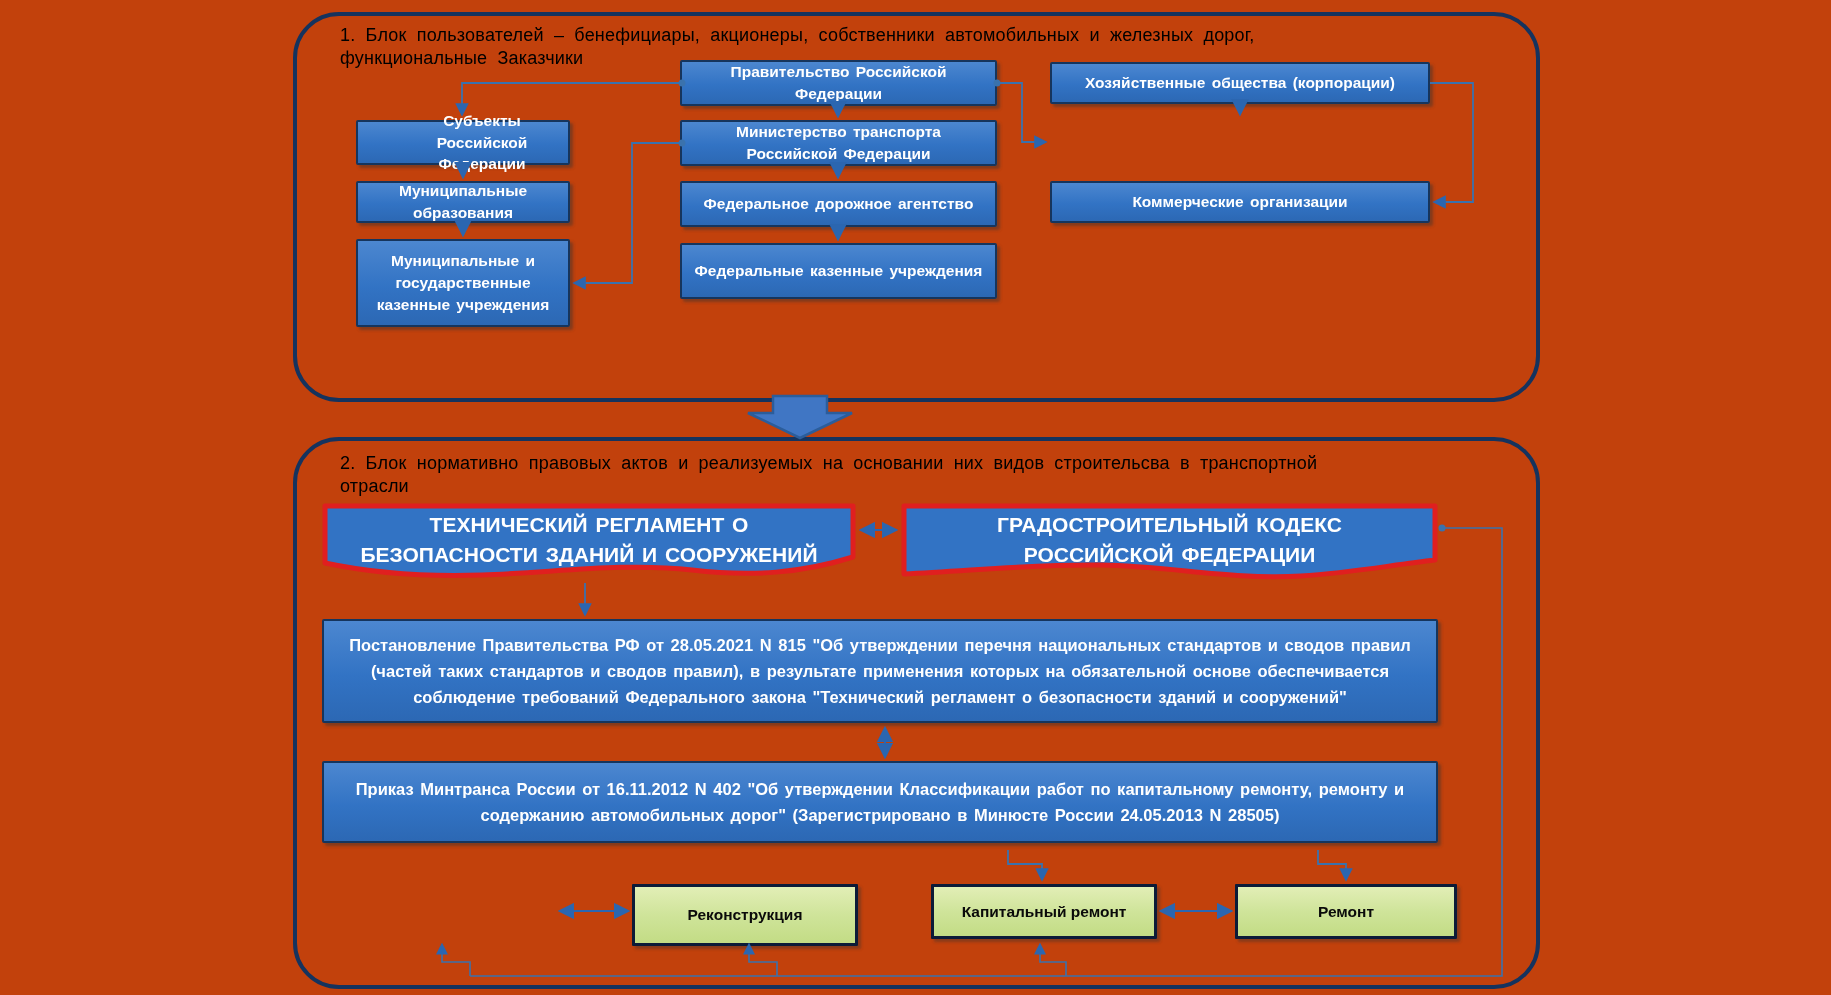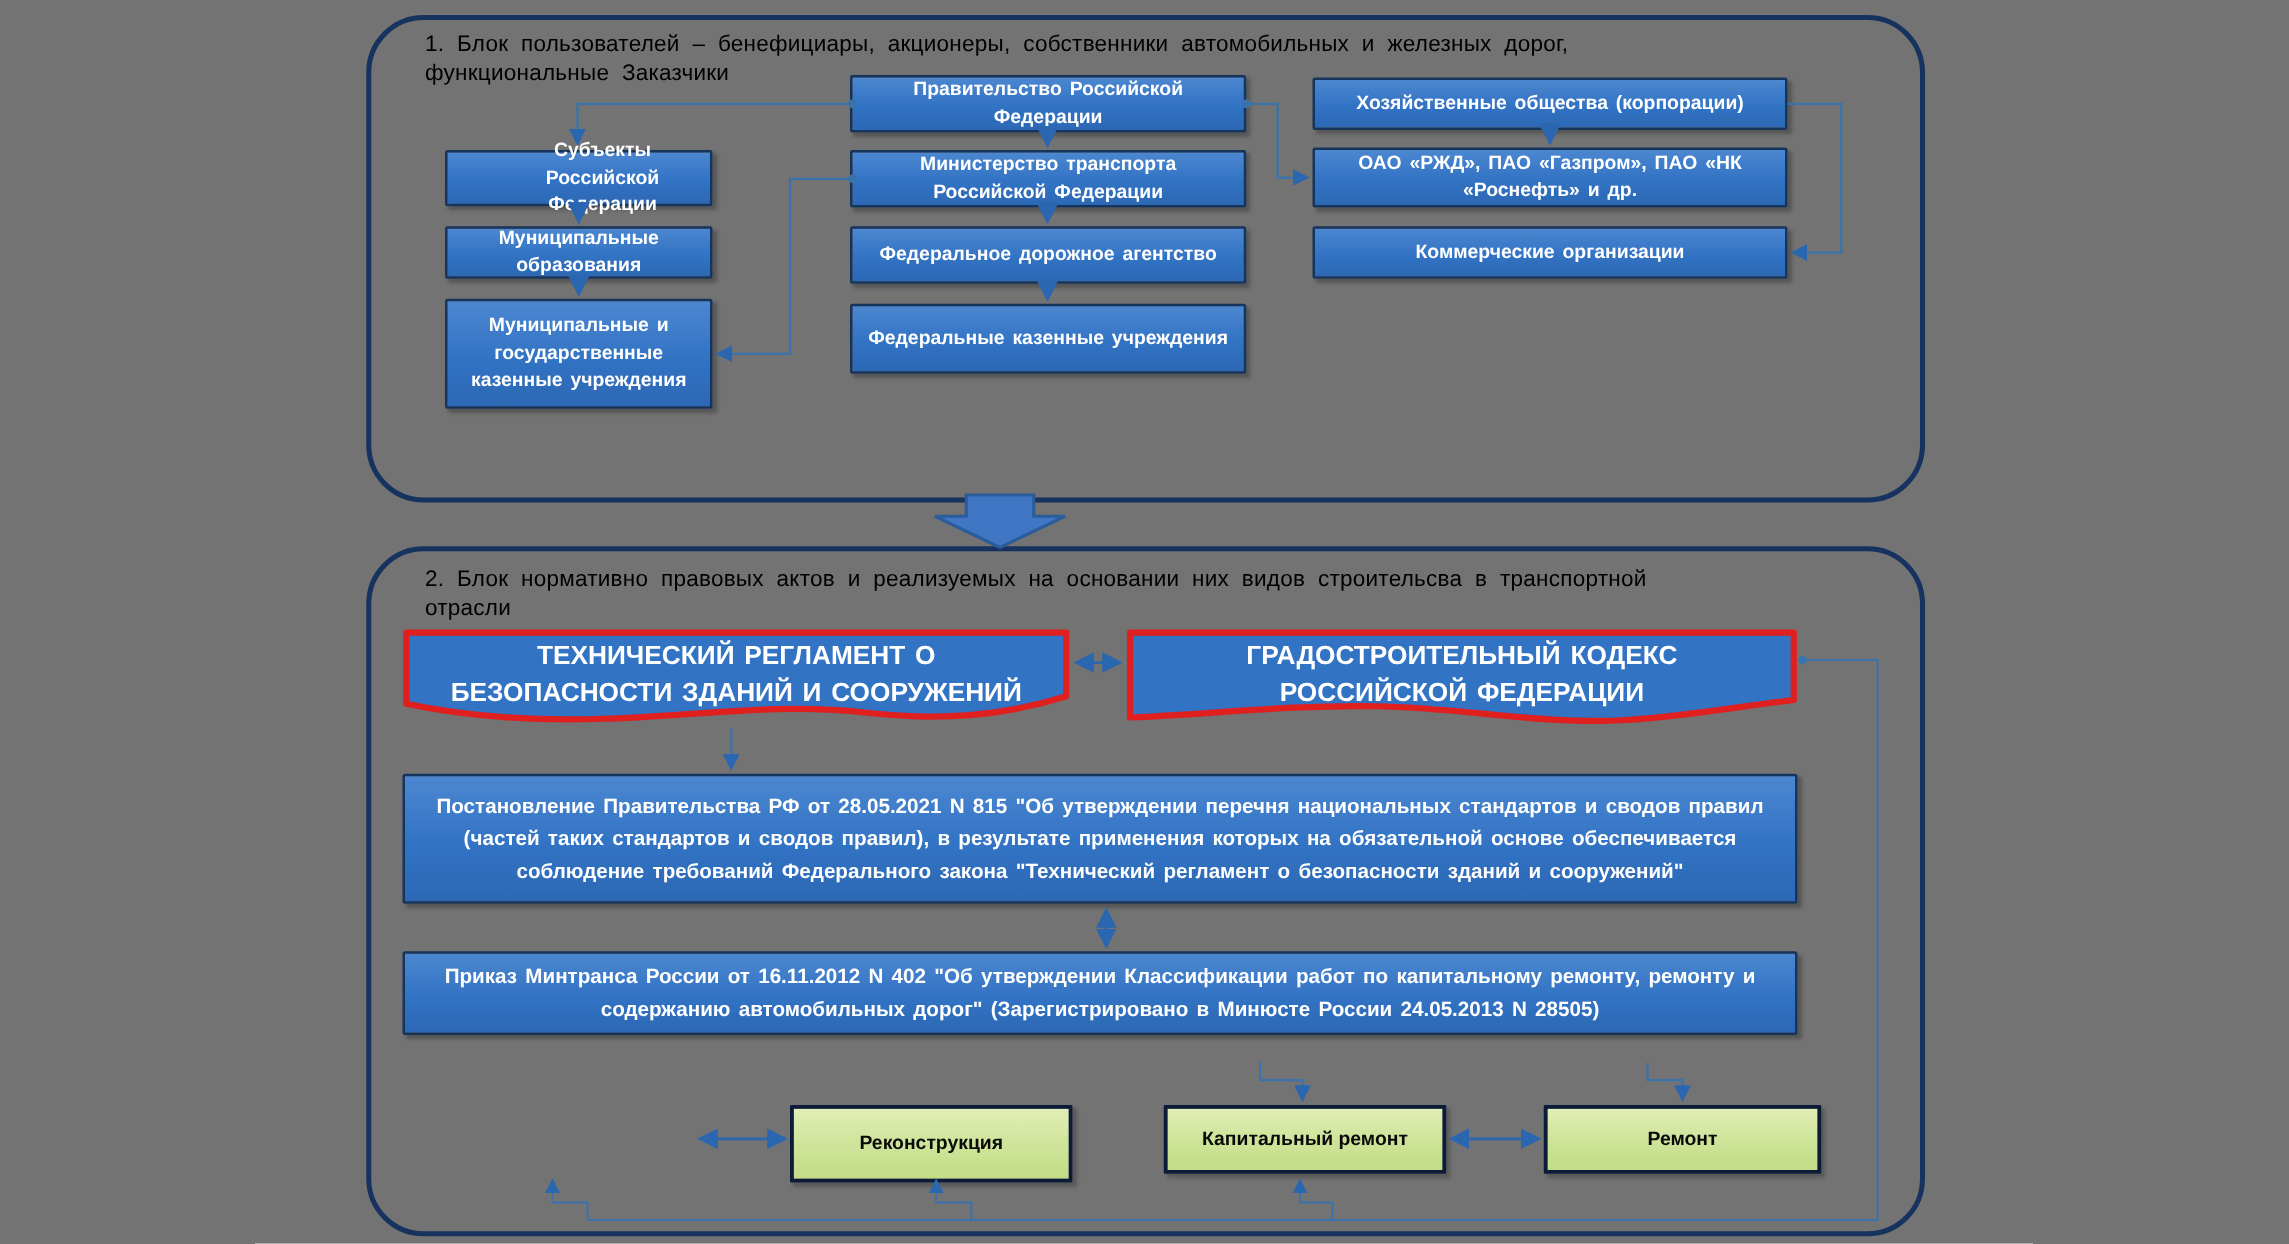--- a/index.html
+++ b/index.html
@@ -1,17 +1,17 @@
 <!DOCTYPE html>
 <html><head>
 <meta charset="utf-8">
 <style>
   html,body { margin:0; padding:0; background:#ffffff; }
   #canvas {
-    position:relative; width:1831px; height:995px; background:#737373;
+    position:relative; width:1831px; height:995px; background:#c2410c;
     font-family:"Liberation Sans","DejaVu Sans",sans-serif; overflow:hidden;
   }
   .frame {
     position:absolute; border:4px solid #15335e; border-radius:46px;
     background:transparent; box-sizing:border-box;
   }
   .blocktitle {
     position:absolute; color:#000000; font-size:18px; font-weight:400;
     word-spacing:5px; letter-spacing:0.2px; white-space:nowrap; line-height:1.25;
   }
@@ -59,21 +59,20 @@
   <div class="bluebox" style="left:356px; top:120px; width:214px; height:45px;padding-left:48px;">Субъекты  Российской Федерации</div>
   <div class="bluebox" style="left:356px; top:181px; width:214px; height:42px;">Муниципальные образования</div>
   <div class="bluebox" style="left:356px; top:239px; width:214px; height:88px;">Муниципальные и государственные казенные учреждения</div>
 
   <div class="bluebox" style="left:680px; top:60px; width:317px; height:46px;">Правительство Российской Федерации</div>
   <div class="bluebox" style="left:680px; top:120px; width:317px; height:46px;">Министерство транспорта Российской Федерации</div>
   <div class="bluebox" style="left:680px; top:181px; width:317px; height:46px;">Федеральное  дорожное агентство</div>
   <div class="bluebox" style="left:680px; top:243px; width:317px; height:56px;">Федеральные  казенные учреждения</div>
 
   <div class="bluebox" style="left:1050px; top:62px; width:380px; height:42px;">Хозяйственные  общества (корпорации)</div>
-  <div class="bluebox" style="left:1050px; top:118px; width:380px; height:48px;">ОАО «РЖД»,  ПАО «Газпром», ПАО «НК «Роснефть»  и др.</div>
   <div class="bluebox" style="left:1050px; top:181px; width:380px; height:42px;">Коммерческие  организации</div>
 
   <div class="blocktitle" style="left:340px; top:452px;">2. Блок нормативно  правовых актов  и реализуемых  на основании  них видов строительсва  в транспортной</div>
   <div class="blocktitle" style="left:340px; top:475px;">отрасли</div>
 
   <div class="redwrap" style="left:322px; top:503px; width:534px; height:79px;">
     <svg viewBox="0 0 534 79" preserveAspectRatio="none">
       <path d="M3,3 H531 V54 C480,70 430,74 370,67 C300,59 230,70 160,72 C100,74 50,70 3,60 Z" fill="#3273c4" stroke="#e01f1f" stroke-width="5" stroke-linejoin="round"></path>
     </svg>
     <div class="lbl">ТЕХНИЧЕСКИЙ  РЕГЛАМЕНТ  О БЕЗОПАСНОСТИ  ЗДАНИЙ  И СООРУЖЕНИЙ</div>
@@ -81,21 +80,21 @@
 
   <div class="redwrap" style="left:901px; top:503px; width:537px; height:79px;">
     <svg viewBox="0 0 537 79" preserveAspectRatio="none">
       <path d="M3,3 H534 V57 C490,62 450,70 400,73 C330,77 270,63 200,62 C130,61 70,68 3,71 Z" fill="#3273c4" stroke="#e01f1f" stroke-width="5" stroke-linejoin="round"></path>
     </svg>
     <div class="lbl">ГРАДОСТРОИТЕЛЬНЫЙ  КОДЕКС РОССИЙСКОЙ ФЕДЕРАЦИИ</div>
   </div>
 
   <div class="bluebox paragraphbox" style="left:322px; top:619px; width:1116px; height:104px;">Постановление Правительства РФ от 28.05.2021 N 815 "Об утверждении  перечня  национальных стандартов и сводов правил (частей таких стандартов и сводов правил), в результате применения  которых на обязательной  основе обеспечивается  соблюдение  требований Федерального закона "Технический  регламент о безопасности зданий и сооружений"</div>
 
-  <div class="bluebox paragraphbox" style="left:322px; top:761px; width:1116px; height:67px;">Приказ Минтранса России от 16.11.2012 N 402 "Об утверждении  Классификации работ по капитальному ремонту, ремонту и содержанию автомобильных дорог" (Зарегистрировано в Минюсте  России 24.05.2013 N 28505)</div>
+  <div class="bluebox paragraphbox" style="left:322px; top:761px; width:1116px; height:82px;">Приказ Минтранса России от 16.11.2012 N 402 "Об утверждении  Классификации работ по капитальному ремонту, ремонту и содержанию автомобильных дорог" (Зарегистрировано в Минюсте  России 24.05.2013 N 28505)</div>
 
   <div class="greenbox" style="left:632px; top:884px; width:226px; height:62px;">Реконструкция</div>
   <div class="greenbox" style="left:931px; top:884px; width:226px; height:55px;">Капитальный ремонт</div>
   <div class="greenbox" style="left:1235px; top:884px; width:222px; height:55px;">Ремонт</div>
 
   <svg id="connector-layer" width="1831" height="995" viewBox="0 0 1831 995">
     <defs>
       <marker id="ah" viewBox="0 0 10 10" refX="8" refY="5" markerWidth="7.5" markerHeight="7.5" orient="auto-start-reverse">
         <path d="M0,0 L10,5 L0,10 z" fill="#2b66b0"></path>
       </marker>

